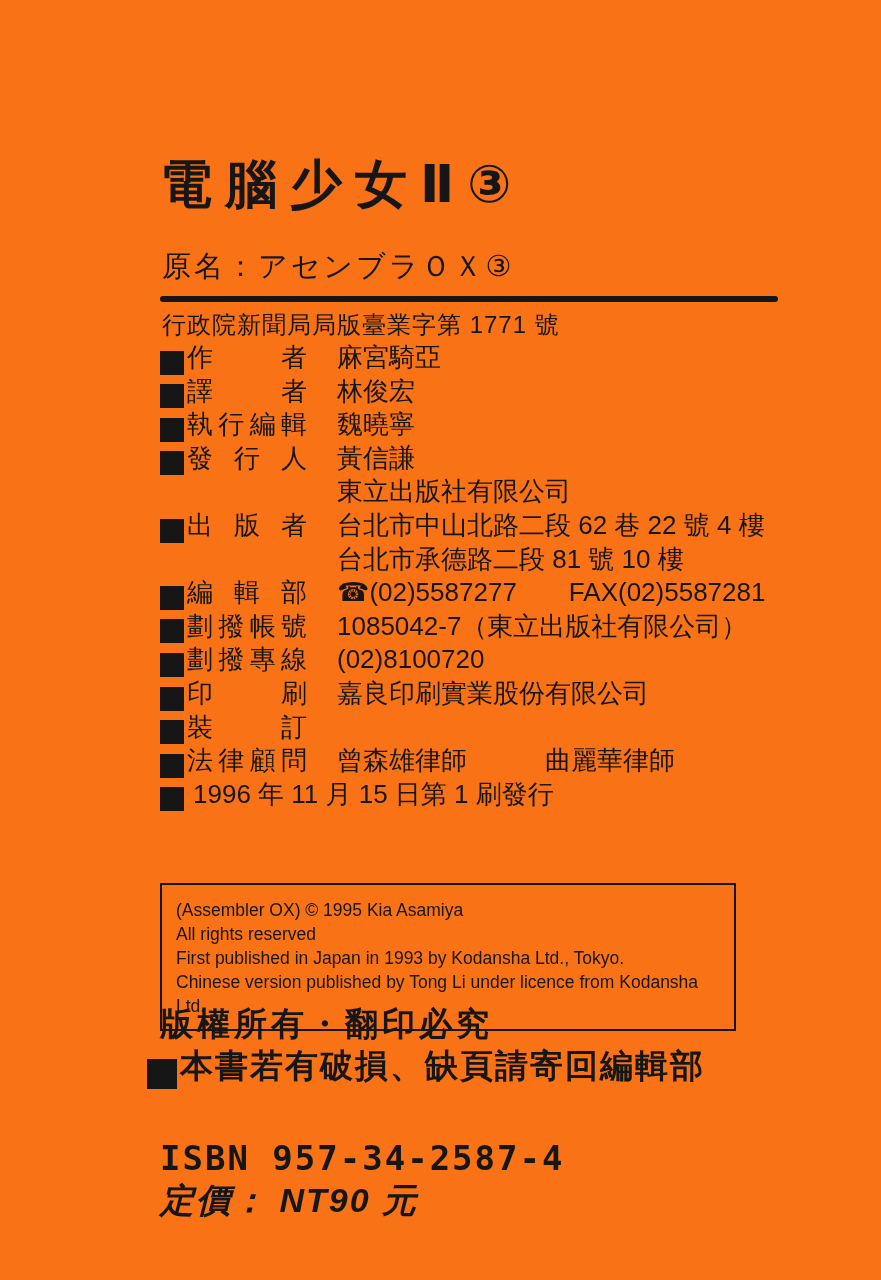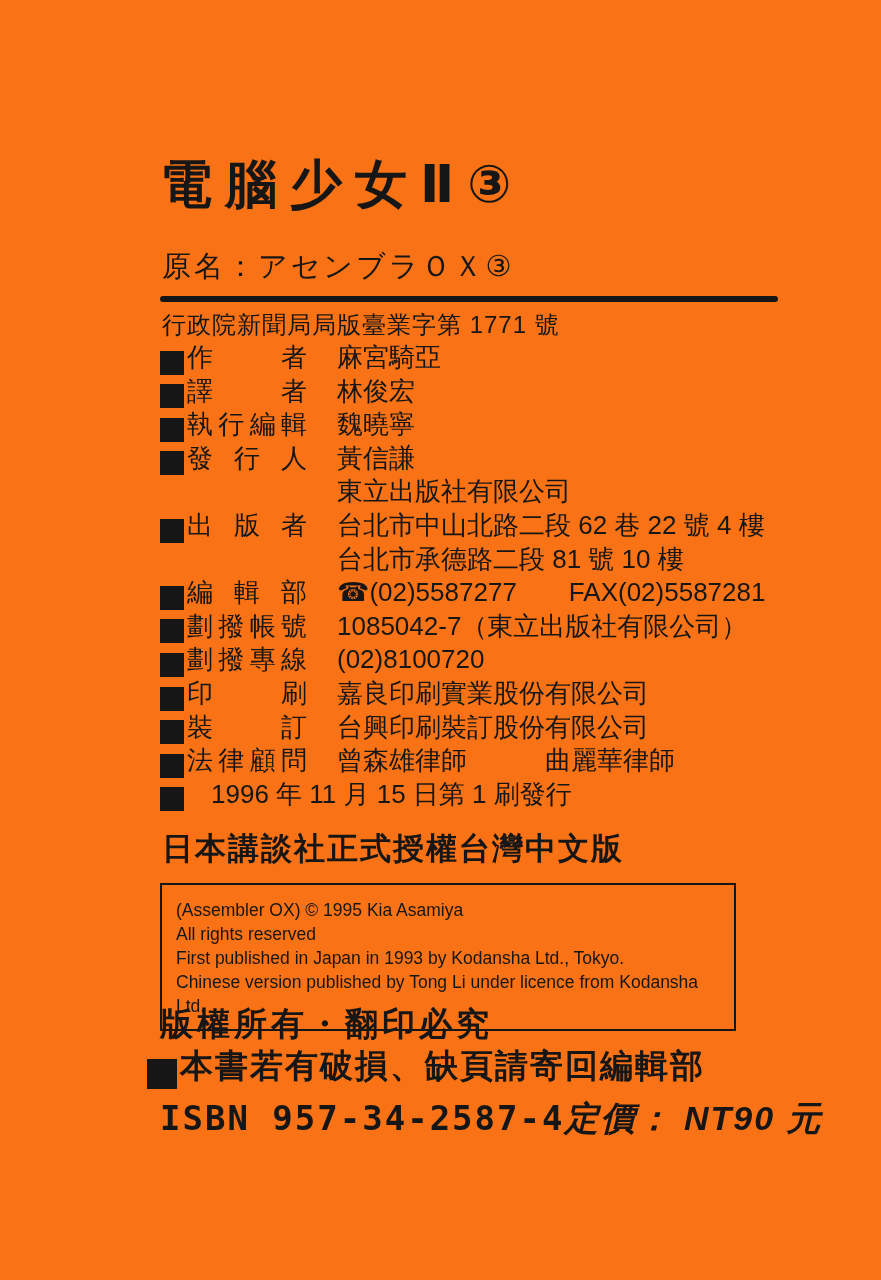--- a/index.html
+++ b/index.html
@@ -38,21 +38,21 @@
   }
   .sq{
     width:24px;height:24px;background:#161616;
     flex:none;margin-top:5px;
   }
   .lab{
     flex:none;width:120px;margin-left:3px;
     text-align:justify;text-align-last:justify;
   }
   .vals{margin-left:30px;}
-  .date-text{margin-left:27px;}
+  .date-text{margin-left:9px;}
   
   .license-line{
     position:absolute;left:162px;top:828px;
     font-size:31px;font-weight:700;letter-spacing:2px;white-space:nowrap;
   }
   .license-box{
     position:absolute;left:160px;top:883px;width:544px;
     border:2px solid #161616;
     padding:13px 14px 11px;
     font-size:17.5px;line-height:24px;
@@ -62,23 +62,23 @@
     position:absolute;left:160px;top:1002px;
     font-size:33px;font-weight:700;letter-spacing:4px;white-space:nowrap;
   }
   .return-row{
     position:absolute;left:147px;top:1044px;
     display:flex;align-items:flex-end;
     font-size:33px;font-weight:700;letter-spacing:2px;white-space:nowrap;
   }
   .sq2{width:30px;height:30px;background:#161616;flex:none;margin-right:3px;}
   .isbn-row{
-    position:absolute;left:160px;top:1096px;width:578px;
+    position:absolute;left:160px;top:1138px;width:578px;
     display:flex;justify-content:space-between;align-items:baseline;
-    font-size:34px;font-weight:700;white-space:nowrap;
+    font-size:34px;font-weight:700;white-space:nowrap;flex-direction:column;
   }
   .isbn{
     font-family:"DejaVu Sans Mono","Liberation Mono",monospace;
     letter-spacing:2px;
   }
   .price{letter-spacing:2px;font-style:italic;}
 </style>
 </head>
 <body>
 
@@ -161,41 +161,37 @@
       <span class="sq"></span>
       <span class="lab">印刷</span>
       <div class="vals">
           <div>嘉良印刷實業股份有限公司</div>
         </div>
     </div>
 
     <div class="row">
       <span class="sq"></span>
       <span class="lab">裝訂</span>
-      <div class="vals">
-          <div>台興印刷裝訂股份有限公司</div>
-        </div>
     </div>
 
     <div class="row">
       <span class="sq"></span>
       <span class="lab">法律顧問</span>
       <div class="vals">
           <div>曾森雄律師　　　曲麗華律師</div>
         </div>
     </div>
 
     <div class="row">
       <span class="sq"></span>
       <span class="date-text">1996 年 11 月 15 日第 1 刷發行</span>
     </div>
 
   </div>
 
-  <div class="license-line">日本講談社正式授權台灣中文版</div>
 
   <div class="license-box">
     <div>(Assembler OX) © 1995 Kia Asamiya</div>
     <div>All rights reserved</div>
     <div>First published in Japan in 1993 by Kodansha Ltd., Tokyo.</div>
     <div>Chinese version published by Tong Li under licence from Kodansha Ltd.</div>
   </div>
 
   <div class="rights-notice">版權所有・翻印必究</div>
 

